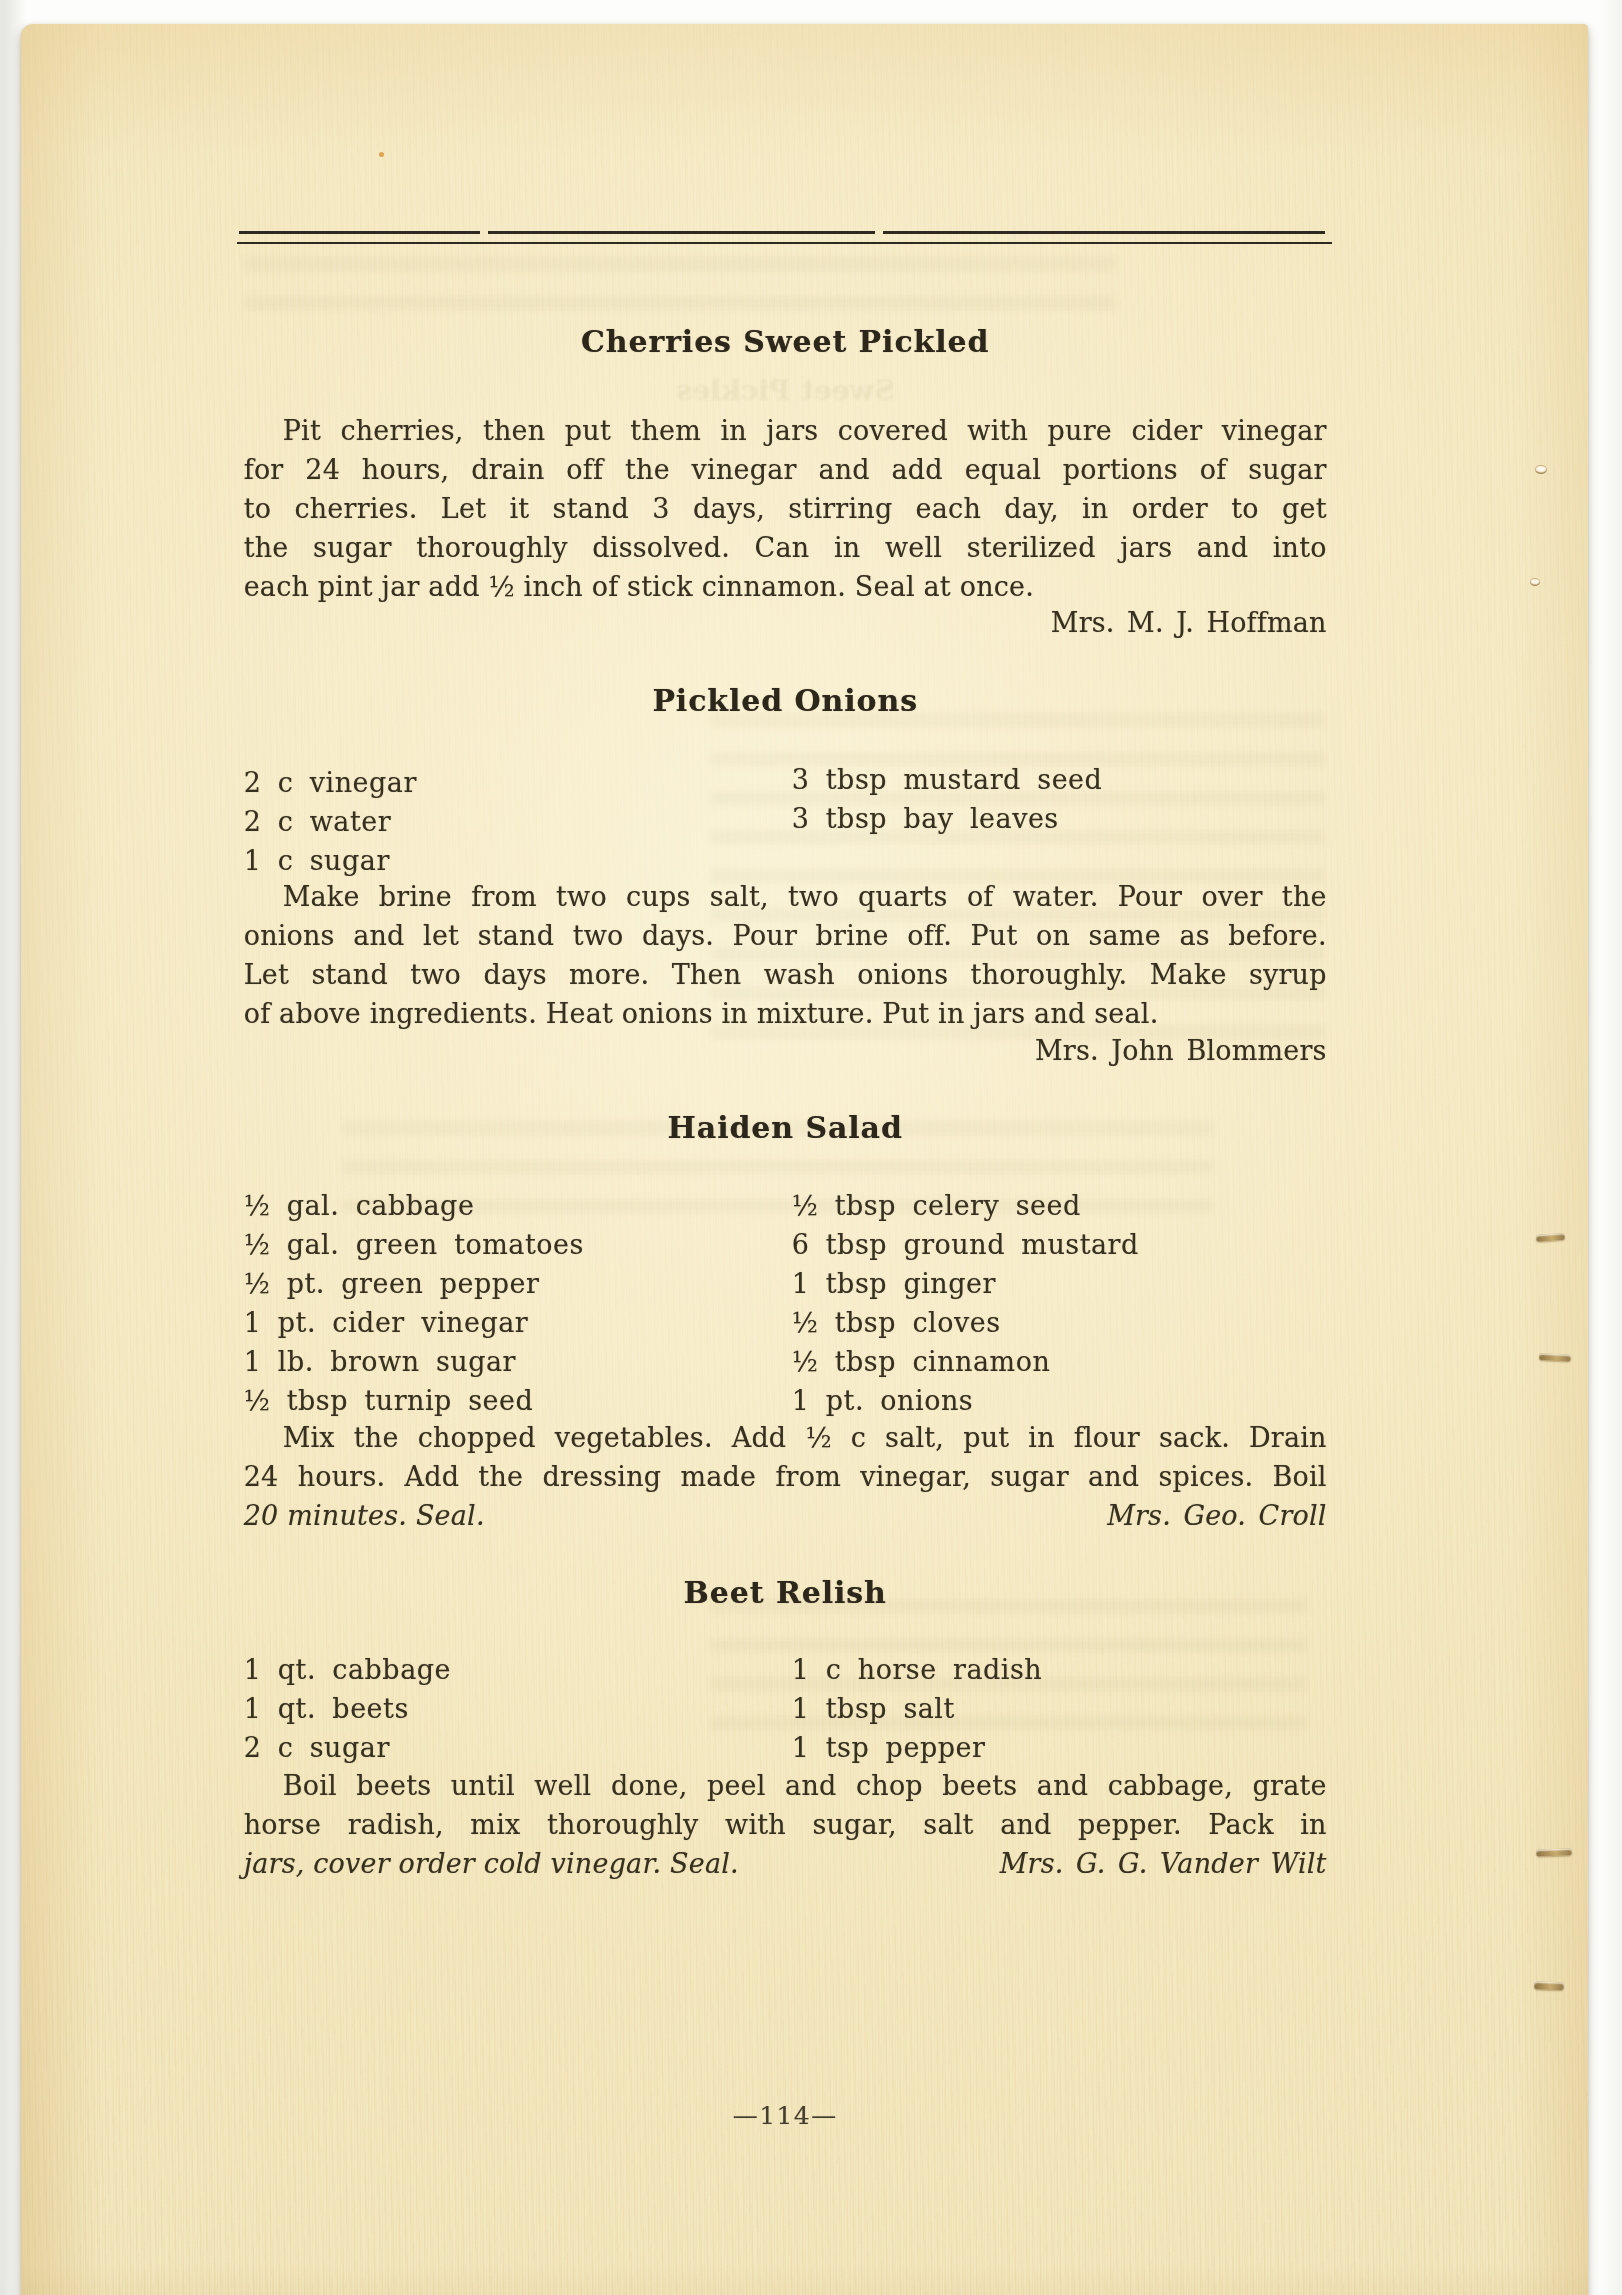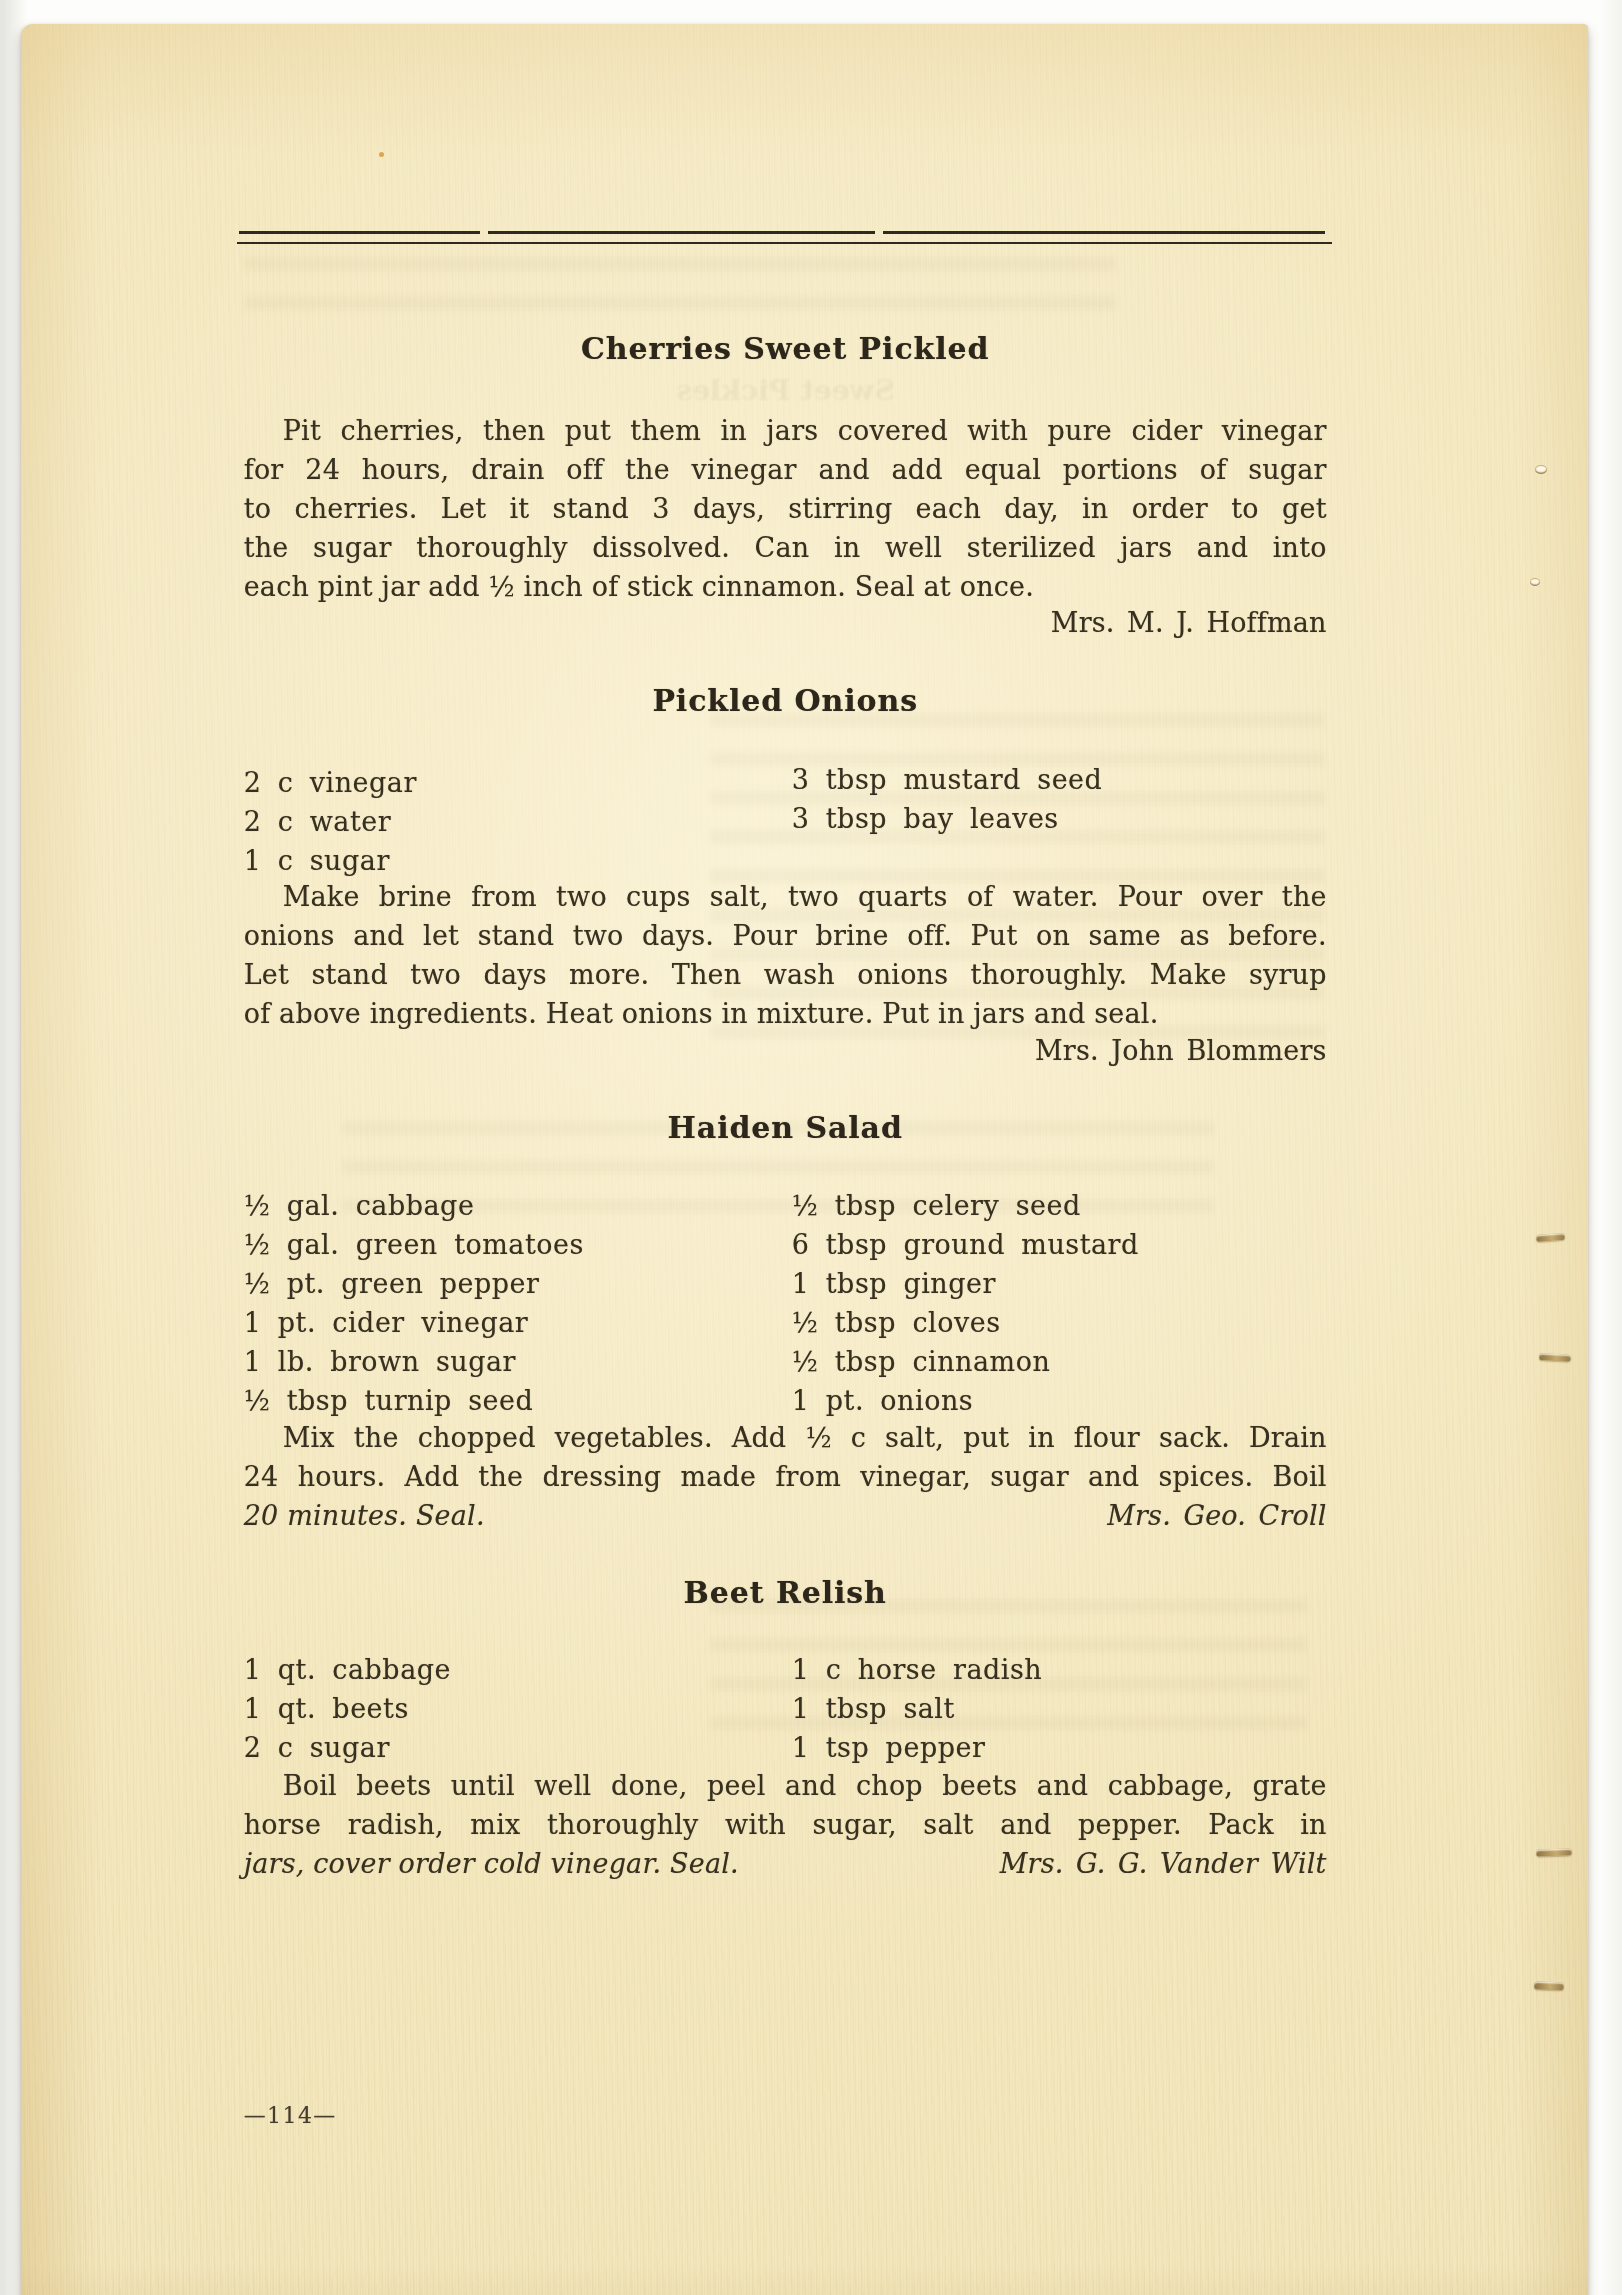--- a/index.html
+++ b/index.html
@@ -39,22 +39,22 @@
     height:39px;line-height:39px;text-shadow:0 0 0.9px rgba(40,32,20,0.5);
     white-space:nowrap;
   }
   .attr{text-align:right;word-spacing:3.7px;}
   .ing .line{word-spacing:7.3px;letter-spacing:0.5px;}
   .ingL{position:absolute;left:223px;width:542px;}
   .ingR{position:absolute;left:771px;width:535px;}
   .lastflex{display:flex;justify-content:space-between;font-style:italic;}
   .rule{position:absolute;background:#2e2921;}
   .pagenum{
-    position:absolute;left:223px;top:2072px;width:1083px;
-    height:39px;line-height:39px;font-size:22px;color:#453d2e;
+    position:absolute;left:223px;top:2072px;width:1083px;text-align:center;
+    height:39px;line-height:39px;font-size:25px;color:#453d2e;
     text-shadow:0 0 0.9px rgba(60,50,35,0.4);letter-spacing:1.4px;
   }
   .ghost-heading{
     position:absolute;left:223px;top:347px;width:1083px;text-align:center;
     font-size:28.5px;font-weight:bold;color:#93824f;opacity:0.09;
     transform:scaleX(-1);filter:blur(0.9px);height:39px;line-height:39px;
   }
   .smudge{
     position:absolute;opacity:0.55;filter:blur(3.2px);pointer-events:none;
     background:repeating-linear-gradient(180deg, rgba(125,112,72,0.09) 0 13.8px, rgba(0,0,0,0) 13.8px 39px);
@@ -92,21 +92,21 @@
     <div class="rule" style="left:862px;top:207px;width:442px;height:3.2px;"></div>
     <div class="rule" style="left:216px;top:218px;width:1095px;height:1.8px;"></div>
   </div>
 
   <div class="smudge sm1"></div>
   <div class="smudge sm2"></div>
   <div class="smudge sm3"></div>
   <div class="smudge sm4"></div>
   <div class="ghost-heading">Sweet Pickles</div>
 
-  <div class="title" style="top:305px;">Cherries Sweet Pickled</div>
+  <div class="title" style="top:298px;">Cherries Sweet Pickled</div>
   <div class="block txt" style="top:387px;">
     <div class="line pline just indent">Pit cherries, then put them in jars covered with pure cider vinegar</div>
     <div class="line pline just">for 24 hours, drain off the vinegar and add equal portions of sugar</div>
     <div class="line pline just">to cherries. Let it stand 3 days, stirring each day, in order to get</div>
     <div class="line pline just">the sugar thoroughly dissolved. Can in well sterilized jars and into</div>
     <div class="line pline">each pint jar add ½ inch of stick cinnamon. Seal at once.</div>
   </div>
   <div class="block txt" style="top:579px;">
     <div class="line attr">Mrs. M. J. Hoffman</div>
   </div>

